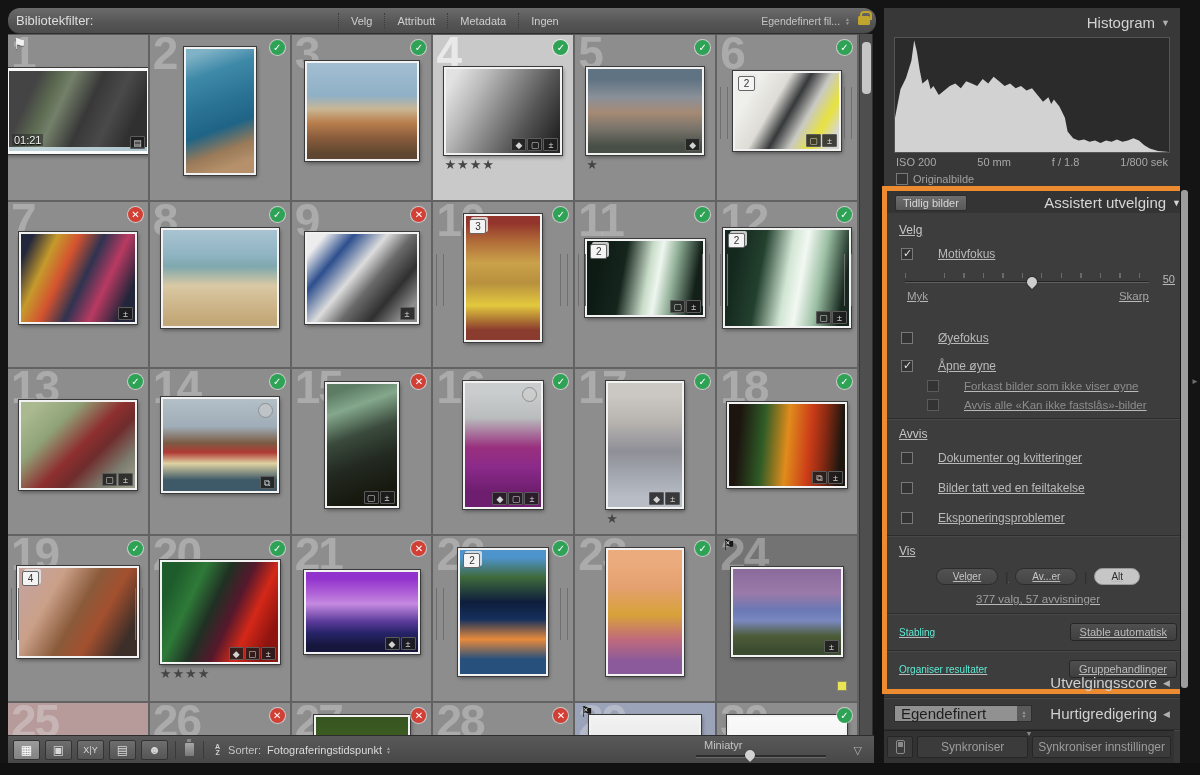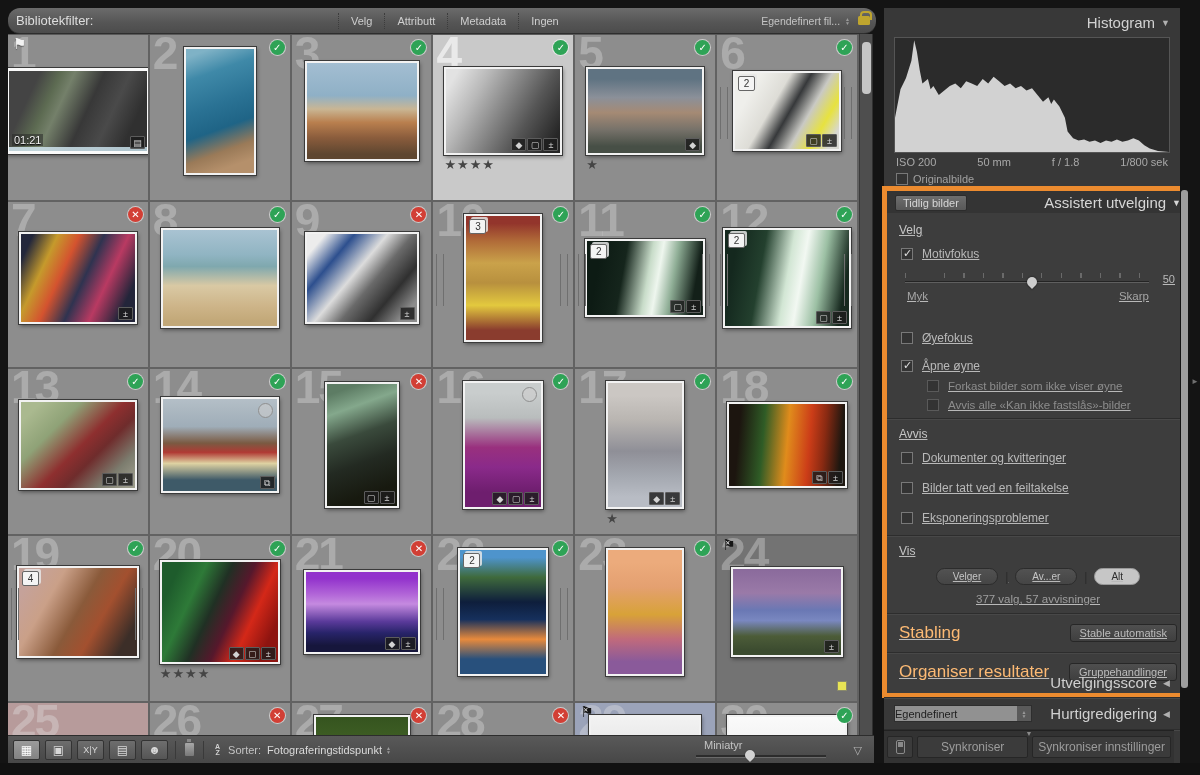--- a/index.html
+++ b/index.html
@@ -107,21 +107,21 @@
 
   
   #orange{position:absolute;left:-2px;top:178px;width:312px;border:5px solid #ec8b2f;background:#3d3d3d;}
   #ahead{display:flex;align-items:center;padding:3px 8px 2px 8px;background:#343434;}
   #early{background:linear-gradient(#6e6e6e,#585858);border:1px solid #2c2c2c;border-radius:2px;
     font-size:11px;color:#d6d6d6;padding:1px 7px;}
   #atitle{margin-left:auto;font-size:15px;color:#d6d6d6;display:flex;align-items:center;gap:6px;}
   #atitle .tri{font-size:9px;}
   #abody{padding:2px 12px 6px 12px;font-size:12px;text-decoration:underline;}
   .seclabel{color:#c6c6c6;font-size:12px;margin:8px 0 10px 0;}
-  .ckrow{display:flex;align-items:center;gap:9px;margin:0 0 10px 2px;color:#b9b9b9;}
+  .ckrow{display:flex;align-items:center;gap:25px;margin:0 0 10px 2px;color:#b9b9b9;}
   .ckrow.dim{color:#8d8d8d;margin-left:28px;margin-bottom:7px;font-size:11.5px;}
   .divider{height:1px;background:#2d2d2d;box-shadow:0 1px 0 #484848;margin:4px -12px;}
   
   #sliderblk{padding:2px 2px 0 6px;margin-bottom:8px;}
   #sliderrow{display:flex;align-items:flex-end;gap:8px;}
   #strack{position:relative;flex:1;height:12px;}
   #sticks{position:absolute;left:0;right:0;top:0;height:5px;
     background:repeating-linear-gradient(90deg,#6a6a6a 0 1px,transparent 1px 19.5px);}
   #sline{position:absolute;left:0;right:0;bottom:2px;height:2px;background:#242424;border-bottom:1px solid #5f5f5f;}
   #sthumb{position:absolute;left:50%;bottom:-2px;width:10px;height:10px;background:#cdcdcd;
@@ -129,32 +129,32 @@
   #sval{font-size:11px;color:#b9b9b9;width:18px;text-align:right;}
   #slabels{display:flex;justify-content:space-between;padding:5px 26px 0 2px;color:#a5a5a5;font-size:11.5px;}
   
   #pillrow{display:flex;align-items:center;justify-content:center;gap:7px;margin:4px 0 8px 0;}
   .pill{border-radius:9px;font-size:10px;padding:2px 16px;background:linear-gradient(#525252,#454545);
     border:1px solid #2c2c2c;color:#c6c6c6;}
   .pill.active{background:#c6c6c6;color:#2e2e2e;border-color:#9a9a9a;}
   .pillsep{color:#2b2b2b;font-size:12px;}
   #counts{text-align:center;color:#9e9e9e;font-size:11.5px;margin-bottom:8px;}
   .actrow{display:flex;align-items:center;padding:5px 0;}
-  .actrow .al{font-size:17px;color:#fdba74;}
+  .actrow .al{font-size:10px;color:#5eead4;}
   .btn{margin-left:auto;background:linear-gradient(#4f4f4f,#3f3f3f);border:1px solid #272727;
     border-radius:3px;color:#bcbcbc;font-size:11px;padding:2px 9px;}
 
   
   #belowsec{position:absolute;left:0;right:0;top:662px;}
   .hrow{display:flex;align-items:center;padding:4px 10px;}
   .hrow .htitle{margin-left:auto;font-size:15px;color:#d0d0d0;display:flex;align-items:center;gap:6px;}
   .htri{font-size:9px;color:#b0b0b0;}
   #quickrow{display:flex;align-items:center;padding:5px 10px;}
   #qdrop{width:138px;height:17px;background:#919191;border:1px solid #2e2e2e;display:flex;align-items:center;}
-  #qdrop .qtext{flex:1;font-size:11px;color:#1e1e1e;}
+  #qdrop .qtext{flex:1;font-size:15px;color:#1e1e1e;padding-left:6px;}
   #qdrop .qstep{width:14px;height:100%;background:#5a5a5a;display:flex;align-items:center;justify-content:center;}
   #clippedhdr{height:11px;overflow:hidden;display:flex;justify-content:flex-end;padding:0 10px;
     font-size:15px;color:#c0c0c0;opacity:.8;}
   #syncbar{position:absolute;left:0;right:6px;bottom:0;height:30px;background:#323232;
     border-top:1px solid #222;display:flex;align-items:center;gap:4px;padding:16px 3px;}
   #syncbar .syncsm{width:26px;height:22px;background:#3b3b3b;border:1px solid #262626;border-radius:2px;
     display:flex;align-items:center;justify-content:center;}
   .swicon{width:9px;height:14px;border:1px solid #8a8a8a;border-radius:2px;position:relative;}
   .swicon:before{content:"";position:absolute;left:1px;top:1px;width:5px;height:5px;background:#8a8a8a;}
   .syncbtn{flex:1;height:22px;background:#3b3b3b;border:1px solid #262626;border-radius:2px;

